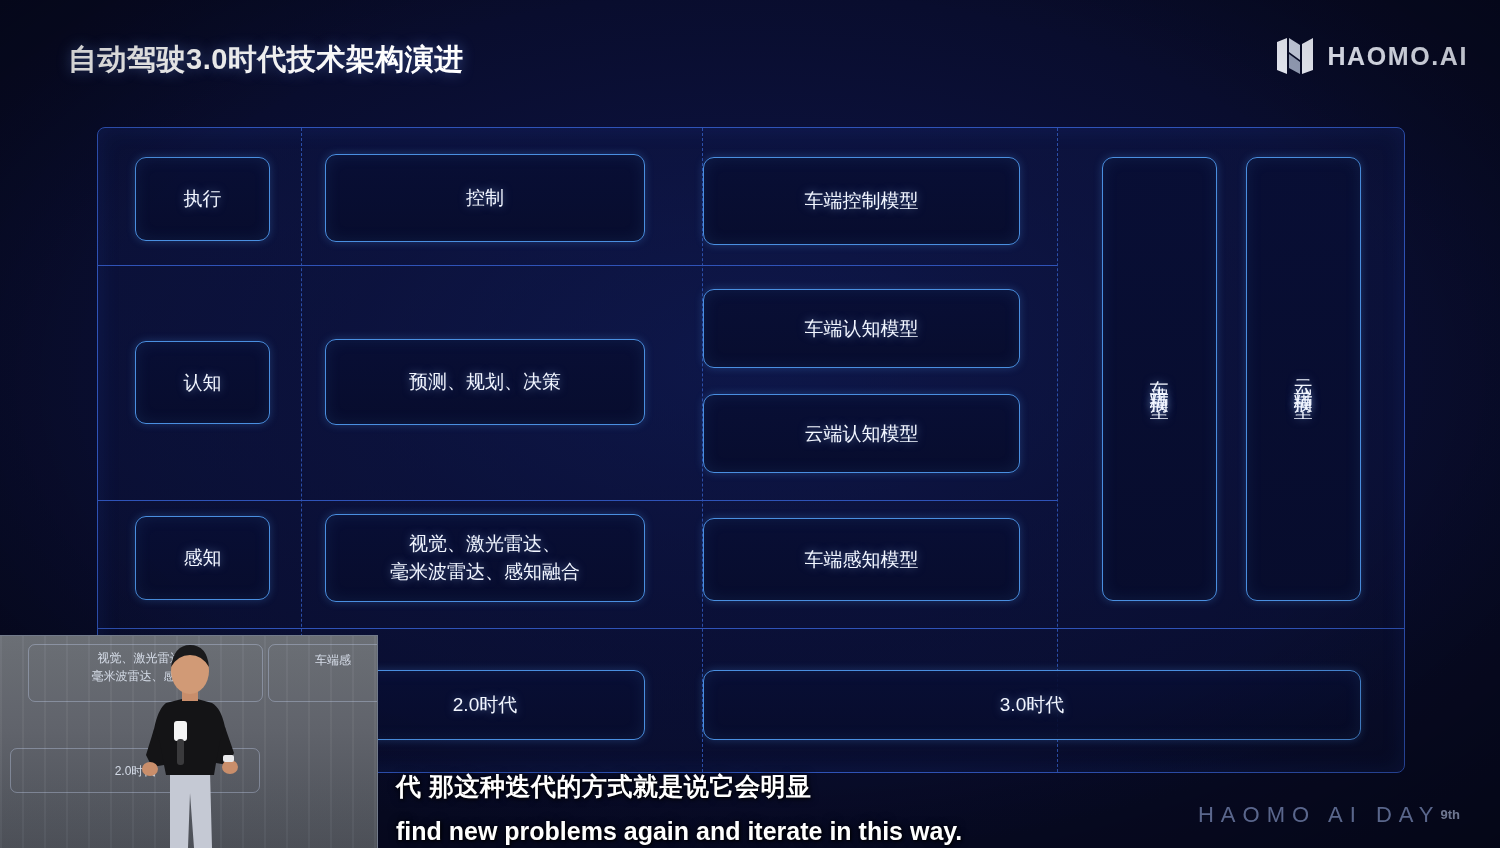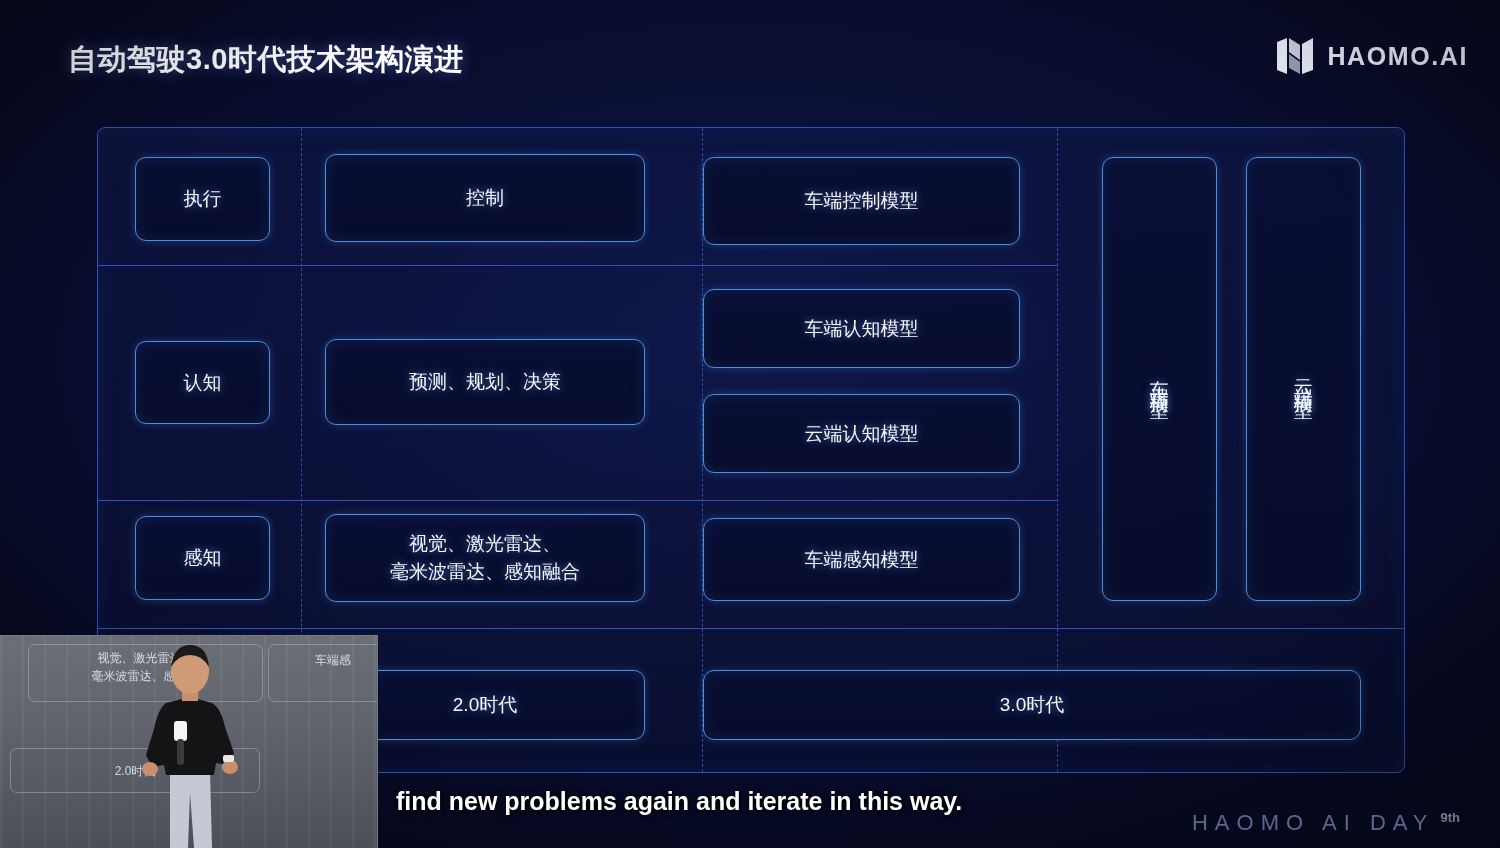--- a/index.html
+++ b/index.html
@@ -114,22 +114,22 @@
   .subs{
     position:absolute; left:396px; top:772px; width:700px;
     color:#ffffff; font-weight:bold; line-height:1.18;
     text-shadow:1px 1px 3px rgba(0,0,0,0.95), 0 0 8px rgba(0,0,0,0.8);
   }
   .sub-zh{ font-size:25px; letter-spacing:0.5px; }
   .sub-en{ font-size:25px; margin-top:15px; }
 
   
   .watermark{
-    position:absolute; right:40px; bottom:12px;
-    display:flex; align-items:flex-start; gap:6px;
+    position:absolute; right:40px; bottom:20px;
+    display:flex; align-items:center; gap:0;
     opacity:0.55;
   }
   .wm-text{
     font-size:22px; color:#9fb4e8; letter-spacing:7px; font-weight:300;
   }
   .wm-sup{ font-size:13px; color:#c4d2f2; font-weight:bold; letter-spacing:0; margin-bottom:2px; }
 </style>
 </head>
 <body>
 
@@ -209,19 +209,20 @@
     <path d="M41 24 Q44 2 60 2 Q77 2 79 24 Q72 12 60 12 Q48 12 41 24 Z" fill="#1a1a1c"></path>
 
     <rect x="44" y="78" width="13" height="20" rx="3" fill="#f4f4f4"></rect>
     <rect x="47" y="96" width="7" height="26" rx="3" fill="#3a3a3c"></rect>
 
     <rect x="93" y="112" width="11" height="7" rx="2" fill="#e8e8ea"></rect>
   </svg>
 </div>
 
 <div class="subs">
+  <div class="sub-zh">代 那这种迭代的方式就是说它会明显</div>
   <div class="sub-en">find new problems again and iterate in this way.</div>
 </div>
 
 <div class="watermark">
   <div class="wm-text">HAOMO AI DAY</div>
   <div class="wm-sup">9th</div>
 </div>
 
 </body></html>

